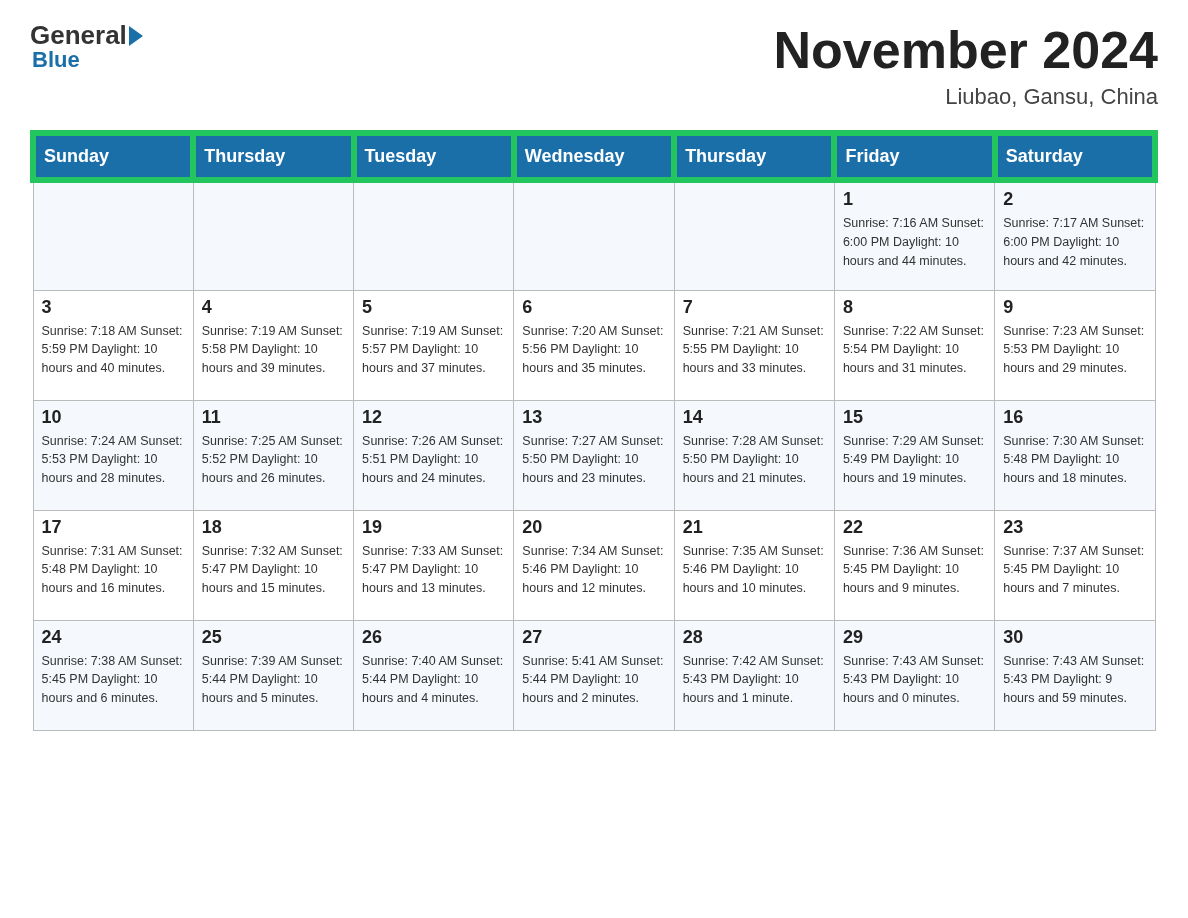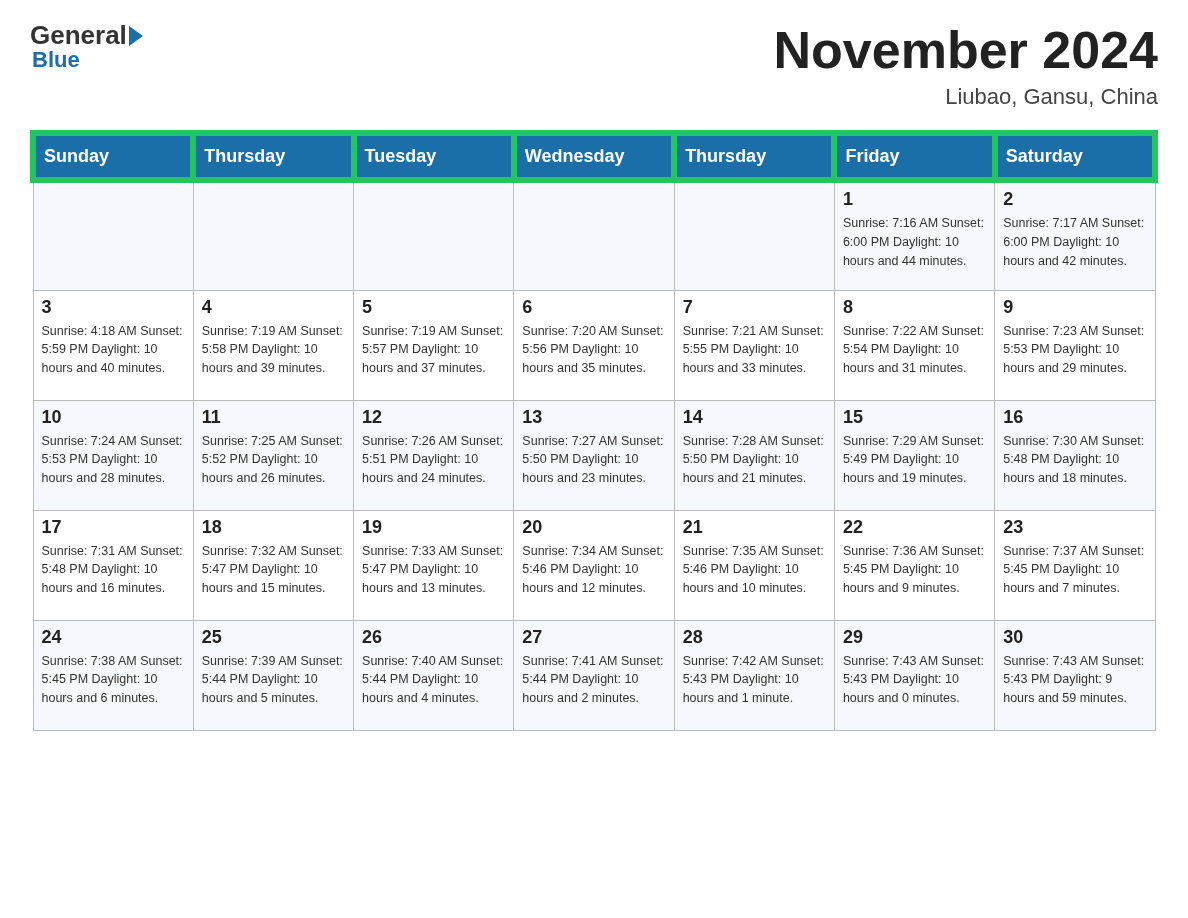--- a/index.html
+++ b/index.html
@@ -150,21 +150,21 @@
         <td>
           <span class="day-number">2</span>
           <div class="day-info">Sunrise: 7:17 AM
 Sunset: 6:00 PM
 Daylight: 10 hours and 42 minutes.</div>
         </td>
       </tr>
       <tr>
         <td>
           <span class="day-number">3</span>
-          <div class="day-info">Sunrise: 4:18 AM
+          <div class="day-info">Sunrise: 7:18 AM
 Sunset: 5:59 PM
 Daylight: 10 hours and 40 minutes.</div>
         </td>
         <td>
           <span class="day-number">4</span>
           <div class="day-info">Sunrise: 7:19 AM
 Sunset: 5:58 PM
 Daylight: 10 hours and 39 minutes.</div>
         </td>
         <td>
@@ -300,21 +300,21 @@
 Daylight: 10 hours and 5 minutes.</div>
         </td>
         <td>
           <span class="day-number">26</span>
           <div class="day-info">Sunrise: 7:40 AM
 Sunset: 5:44 PM
 Daylight: 10 hours and 4 minutes.</div>
         </td>
         <td>
           <span class="day-number">27</span>
-          <div class="day-info">Sunrise: 7:41 AM
+          <div class="day-info">Sunrise: 5:41 AM
 Sunset: 5:44 PM
 Daylight: 10 hours and 2 minutes.</div>
         </td>
         <td>
           <span class="day-number">28</span>
           <div class="day-info">Sunrise: 7:42 AM
 Sunset: 5:43 PM
 Daylight: 10 hours and 1 minute.</div>
         </td>
         <td>

